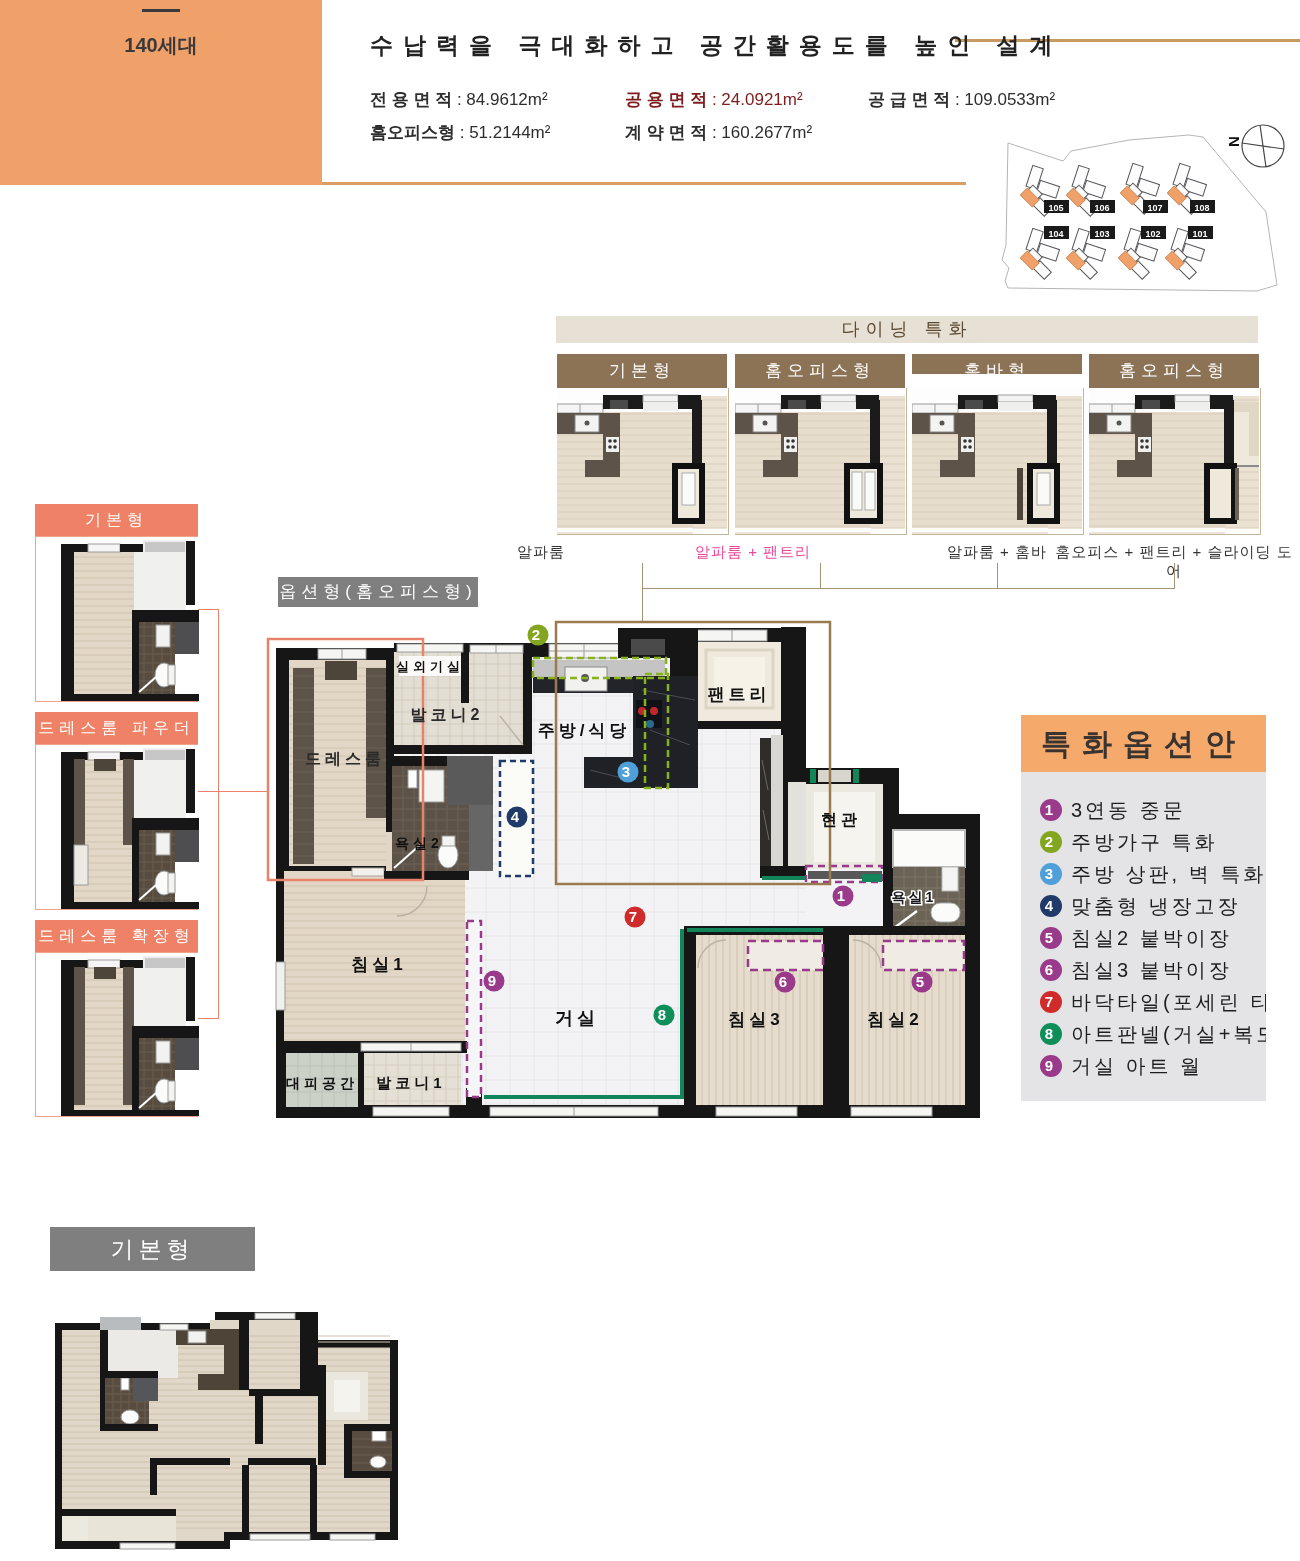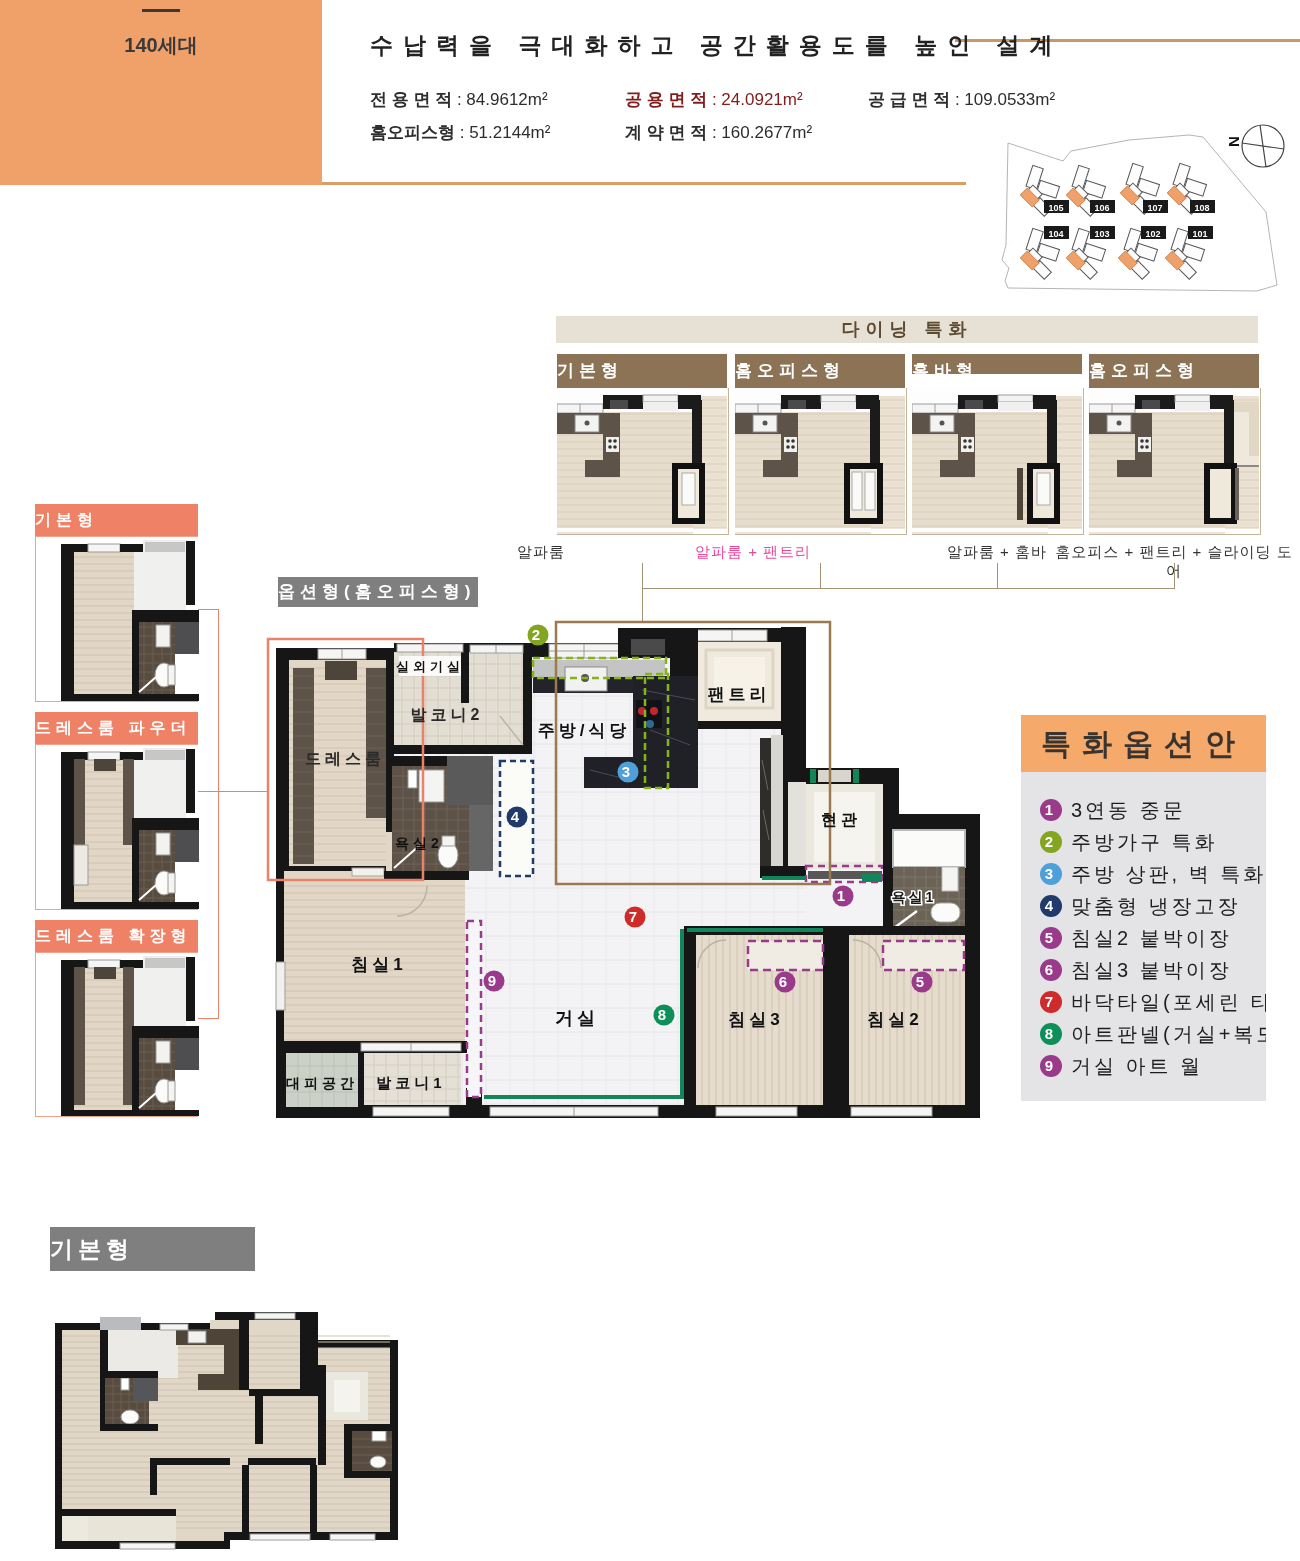--- a/index.html
+++ b/index.html
@@ -1,16 +1,16 @@
 <!DOCTYPE html>
 <html><head><meta charset="utf-8"><style>
 html,body{margin:0;padding:0}
 body{width:1300px;height:1561px;position:relative;background:#fff;font-family:"Liberation Sans",sans-serif;overflow:hidden}
 .abs{position:absolute}
-.hdr{color:#fff;font-weight:bold;text-align:left;letter-spacing:5px}
+.hdr{color:#fff;font-weight:normal;text-align:center;letter-spacing:5px}
 </style></head>
 <body>
 
 <div class="abs" style="left:0;top:0;width:322px;height:185px;background:#f0a169;text-align:center;color:#3a3a3c">
 
   <div style="width:38px;height:3px;background:#3a3a3c;margin:9px auto 0 auto"></div>
 
   <div style="font-size:20px;font-weight:bold;margin-top:20px">140세대</div>
 </div>
 
@@ -128,21 +128,21 @@
         <rect x="-4" y="-14" width="20" height="12" transform="rotate(18)"></rect>
         <rect x="-12" y="-2" width="13" height="13" transform="rotate(45)"></rect>
         <rect x="2" y="2" width="16" height="10" transform="rotate(45)"></rect>
       </g>
       <rect x="-14" y="4" width="17" height="10" fill="#f0a169" stroke="#c27b43" stroke-width="0.8" transform="rotate(45)"></rect>
     </g>
 <rect x="1188" y="226" width="25" height="13" fill="#1a1a1a"></rect>
     <text x="1200" y="237" font-size="9" font-weight="bold" fill="#fff" text-anchor="middle">101</text>
 </svg>
 
-<div class="abs" style="left:556px;top:316px;width:702px;height:27px;background:#e7e0d4;text-align:center;font-size:18px;font-weight:bold;color:#5c4a32;line-height:27px;letter-spacing:6px">다이닝 특화</div>
+<div class="abs" style="left:556px;top:316px;width:702px;height:27px;background:#e7e0d4;text-align:center;font-size:18px;font-weight:normal;color:#5c4a32;line-height:27px;letter-spacing:6px">다이닝 특화</div>
 
 <div class="abs hdr" style="left:557px;top:354px;width:170px;height:34px;background:#8c7355;font-size:17px;line-height:34px">기본형</div>
 
 <div class="abs" style="left:557px;top:388px;width:170px;height:146px;border:1px solid #c3b49a;border-top:none;background:#fff"></div>
 <svg class="abs" style="left:557px;top:388px" width="170" height="146" viewBox="0 0 170 146">
     <rect x="0" y="0" width="170" height="146" fill="#fdfdfd"></rect>
     <rect x="0" y="24" width="136" height="116" fill="#e7ddcd"></rect>
     <rect x="136" y="8" width="34" height="132" fill="#eae1d2"></rect>
     <line x1="0" y1="26" x2="136" y2="26" stroke="#d9cdba" stroke-width="1"></line>
     <line x1="0" y1="33" x2="136" y2="33" stroke="#d9cdba" stroke-width="1"></line>

